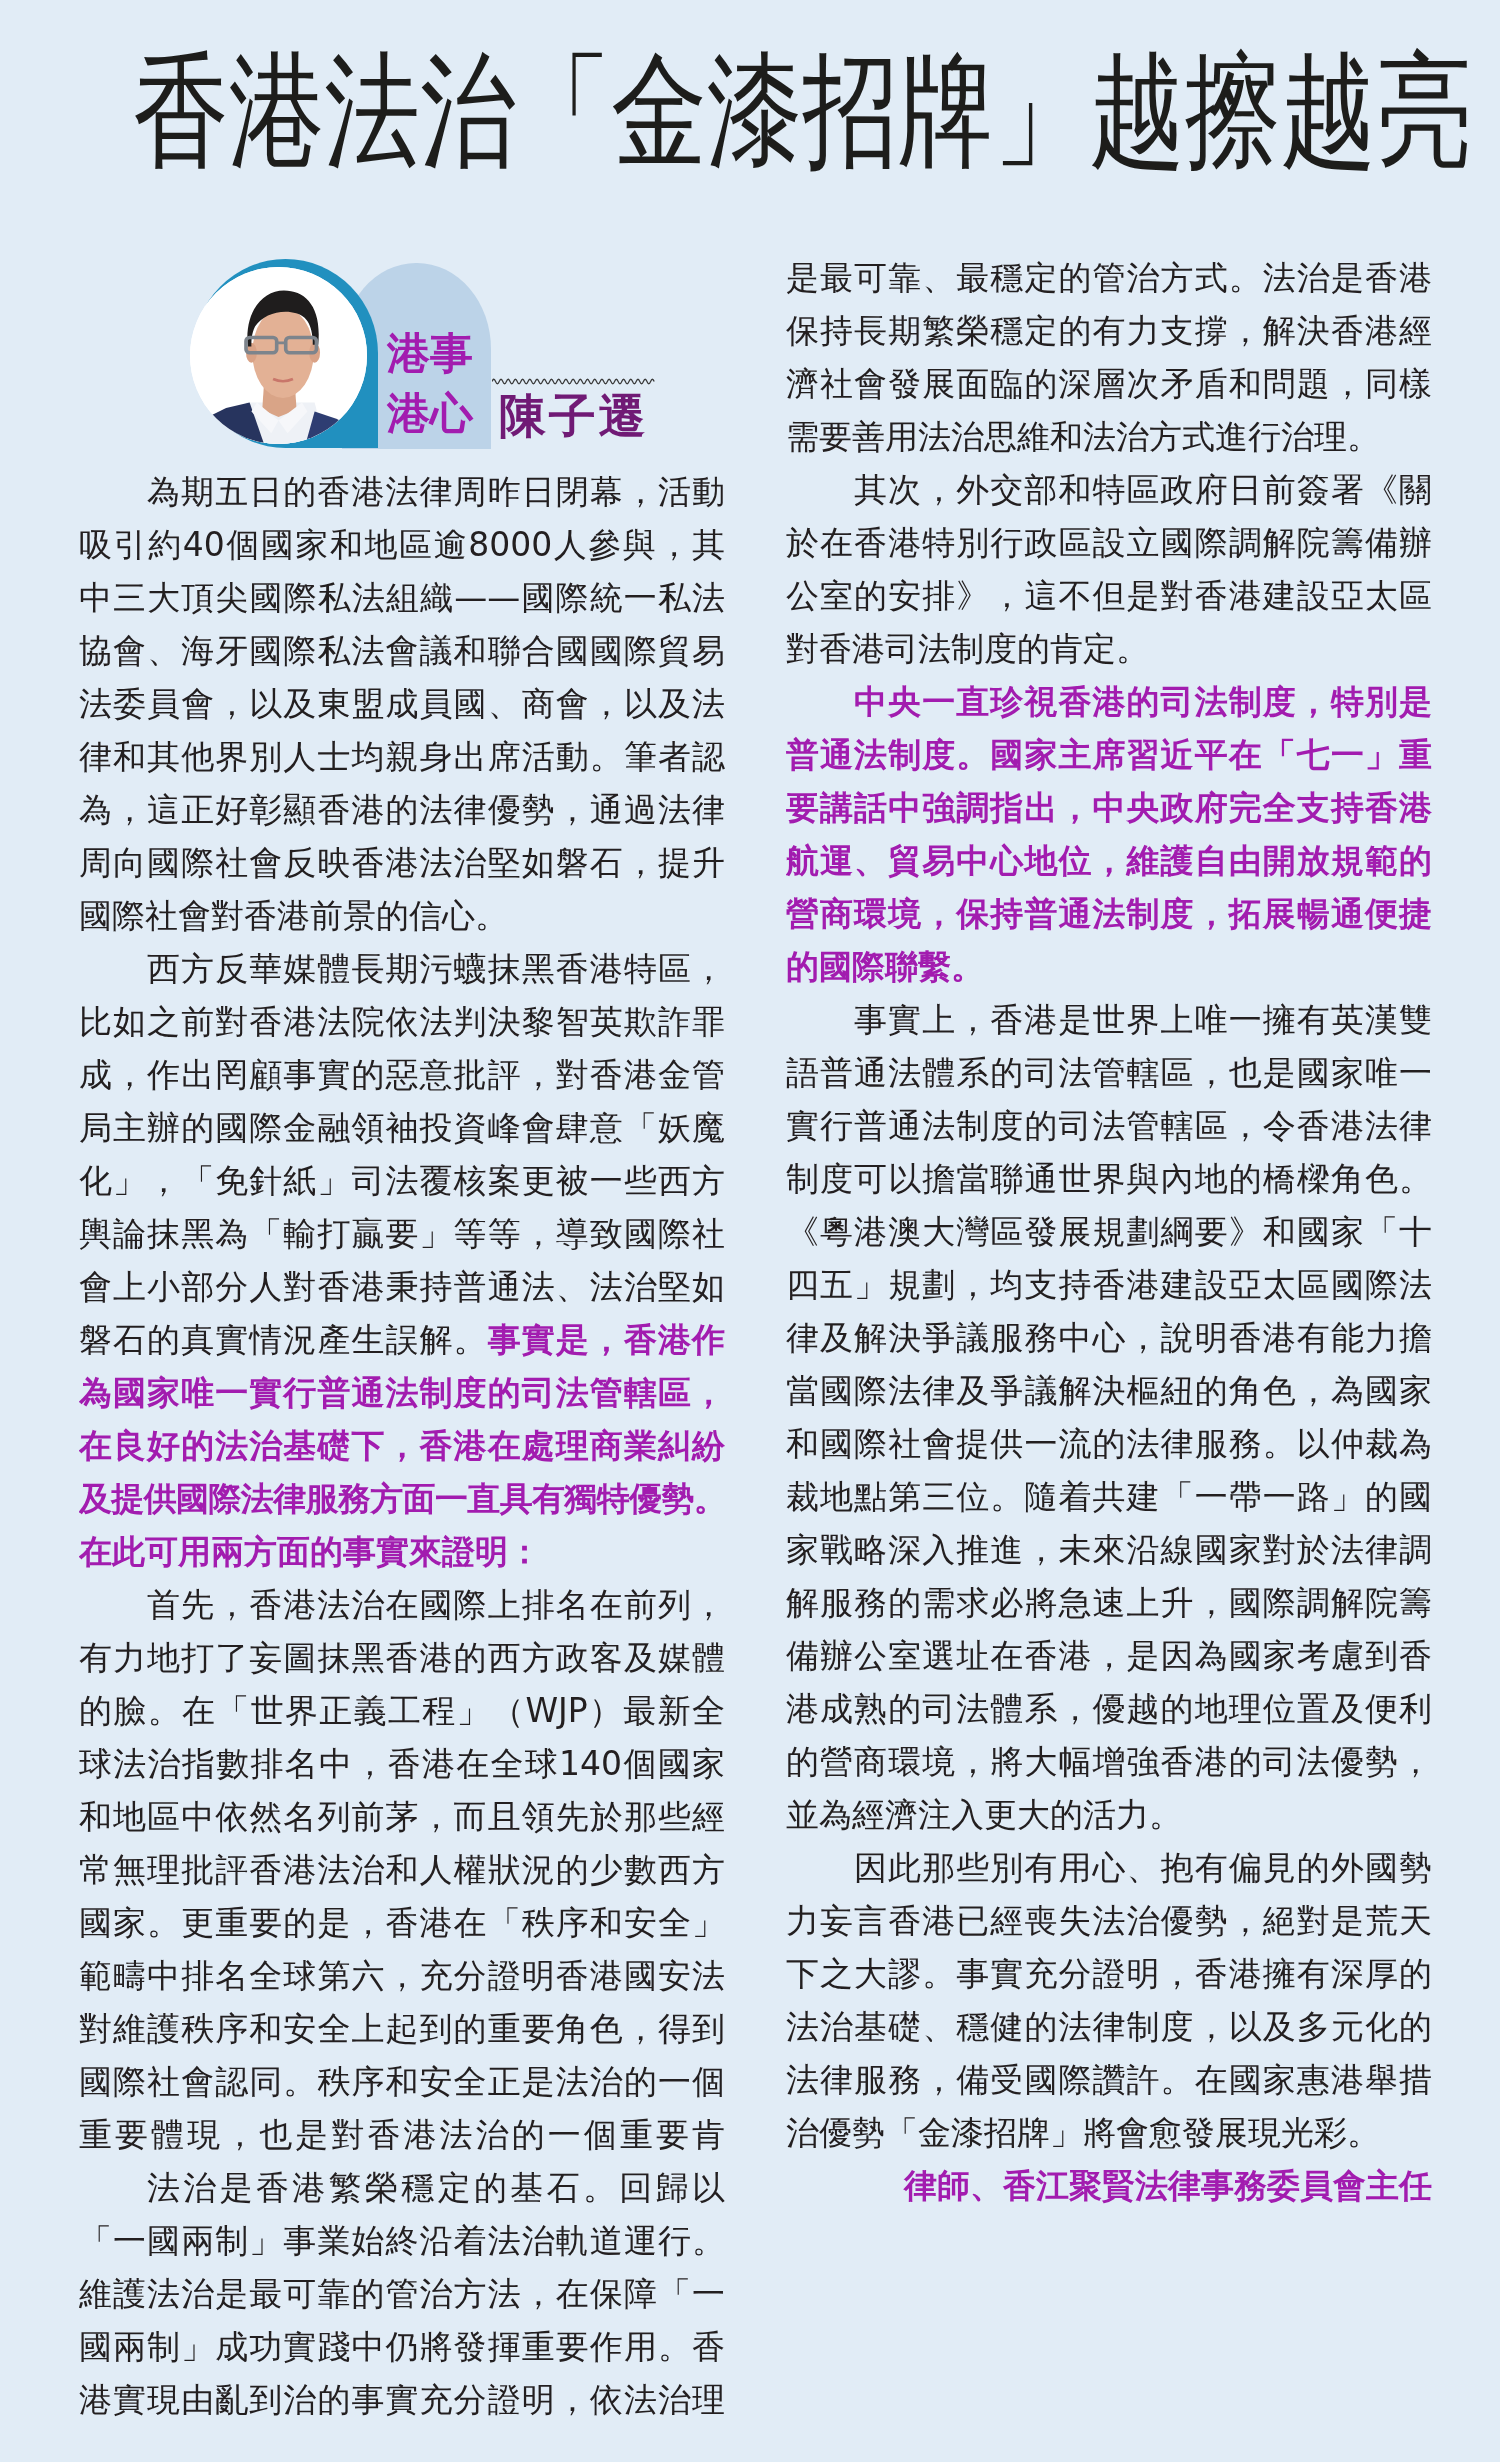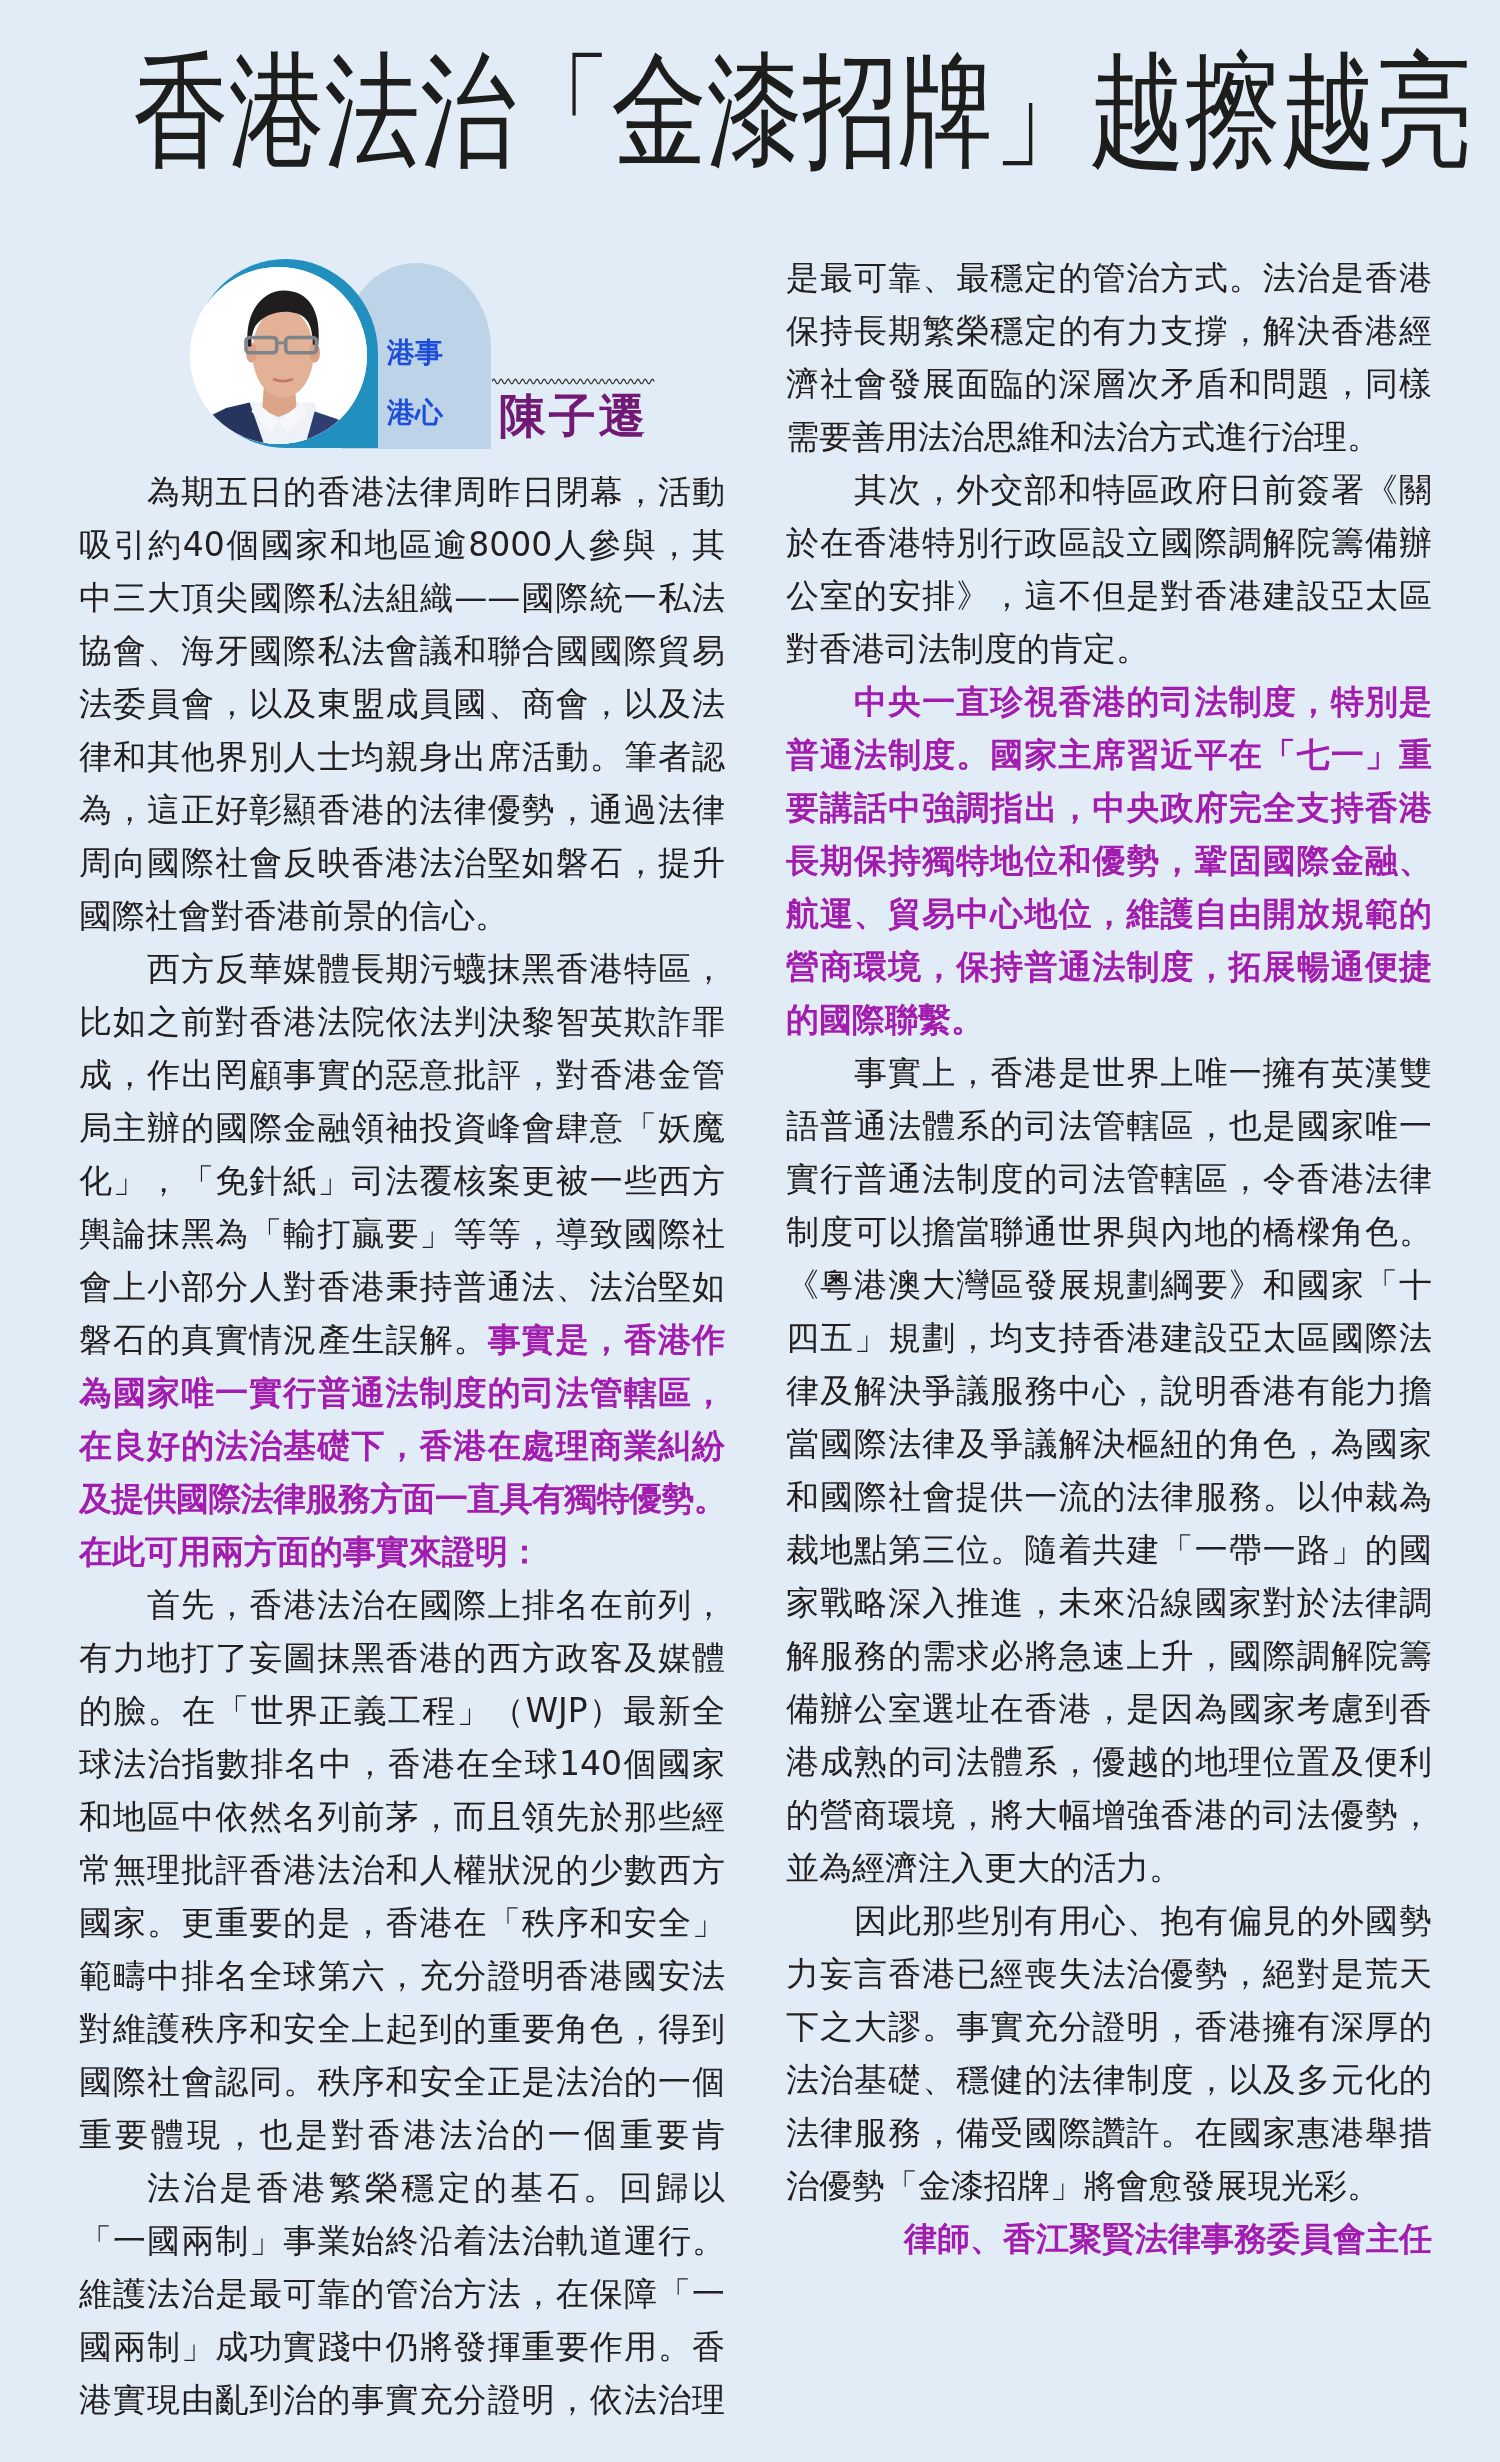--- a/index.html
+++ b/index.html
@@ -27,21 +27,21 @@
     border-radius: 50% 50% 0 50%;
   }
   .photo {
     position: absolute; left: 190px; top: 267px; width: 177px; height: 177px;
     border-radius: 50%; overflow: hidden; background: #ffffff;
   }
   .photo svg { display: block; width: 177px; height: 177px; }
   .badge-label {
     position: absolute; left: 387px; top: 323px;
     font-family: "DejaVu Serif", serif; font-weight: 700;
-    font-size: 28px; line-height: 60px; color: #1d4ed8;
+    font-size: 43px; line-height: 60px; color: #a21caf;
   }
   .badge-label div { white-space: nowrap; }
   .author-name {
     position: absolute; left: 499px; top: 388px;
     font-family: "DejaVu Serif", serif; font-weight: 700;
     font-size: 47px; line-height: 56px; letter-spacing: 2.7px; color: #701a75;
     white-space: nowrap;
   }
   .wave { position: absolute; left: 492px; top: 376px; width: 164px; height: 11px; }
 
@@ -156,21 +156,20 @@
     <div class="line"><span>保持長期繁榮穩定的有力支撐，解決香港經</span></div>
     <div class="line"><span>濟社會發展面臨的深層次矛盾和問題，同樣</span></div>
     <div class="line end"><span>需要善用法治思維和法治方式進行治理。</span></div>
     <div class="line indent"><span>其次，外交部和特區政府日前簽署《關</span></div>
     <div class="line"><span>於在香港特別行政區設立國際調解院籌備辦</span></div>
     <div class="line"><span>公室的安排》，這不但是對香港建設亞太區</span></div>
     <div class="line end"><span>對香港司法制度的肯定。</span></div>
     <div class="line indent"><span class="b">中央一直珍視香港的司法制度，特別是</span></div>
     <div class="line"><span class="b">普通法制度。國家主席習近平在「七一」重</span></div>
     <div class="line"><span class="b">要講話中強調指出，中央政府完全支持香港</span></div>
-    <div class="line"><span class="b">長期保持獨特地位和優勢，鞏固國際金融、</span></div>
     <div class="line"><span class="b">航運、貿易中心地位，維護自由開放規範的</span></div>
     <div class="line"><span class="b">營商環境，保持普通法制度，拓展暢通便捷</span></div>
     <div class="line end"><span class="b">的國際聯繫。</span></div>
     <div class="line indent"><span>事實上，香港是世界上唯一擁有英漢雙</span></div>
     <div class="line"><span>語普通法體系的司法管轄區，也是國家唯一</span></div>
     <div class="line"><span>實行普通法制度的司法管轄區，令香港法律</span></div>
     <div class="line"><span>制度可以擔當聯通世界與內地的橋樑角色。</span></div>
     <div class="line"><span>《粵港澳大灣區發展規劃綱要》和國家「十</span></div>
     <div class="line"><span>四五」規劃，均支持香港建設亞太區國際法</span></div>
     <div class="line"><span>律及解決爭議服務中心，說明香港有能力擔</span></div>

